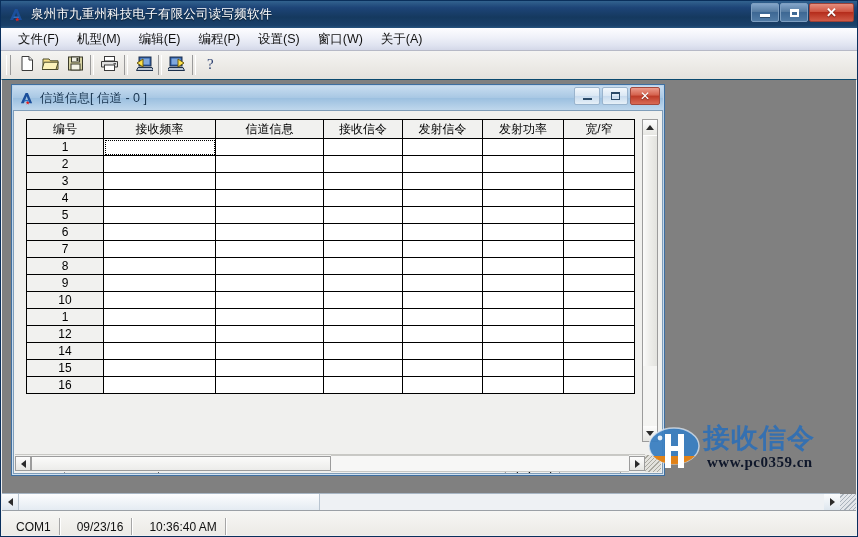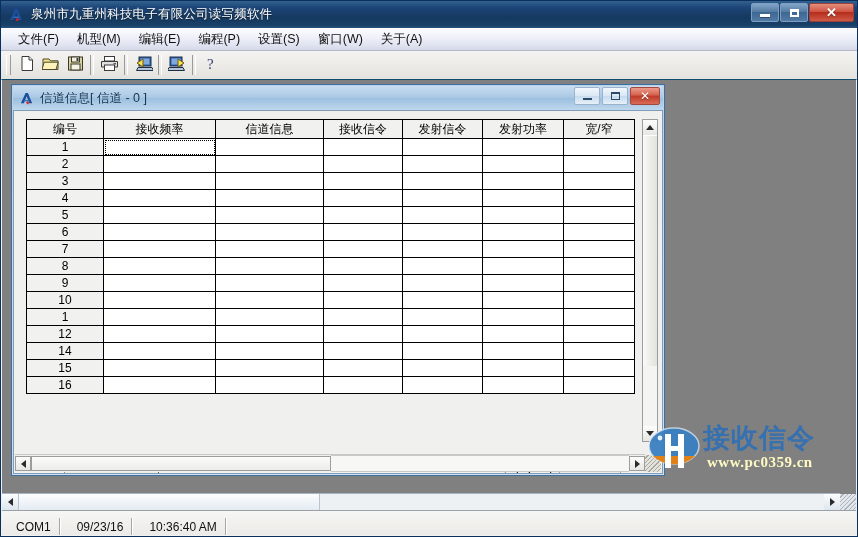--- a/index.html
+++ b/index.html
@@ -240,21 +240,21 @@
     pointer-events:none;
   }
   #watermark .wm-text{
     position:absolute;left:58px;top:0px;font-size:27px;font-weight:bold;
     color:#2f6fb5;letter-spacing:1px;
     font-family:"DejaVu Sans","Liberation Sans",sans-serif;
     opacity:.92;
   }
   #watermark .wm-url{
     position:absolute;left:62px;top:34px;font-size:15px;font-weight:bold;
-    color:#fef9c3;letter-spacing:0.5px;
+    color:#0f172a;letter-spacing:0.5px;
     font-family:"Liberation Serif",serif;
   }
   #watermark .wm-logo{
     position:absolute;left:2px;top:2px;width:54px;height:54px;
   }
 </style>
 </head>
 <body>
 
 <div id="app-window">

